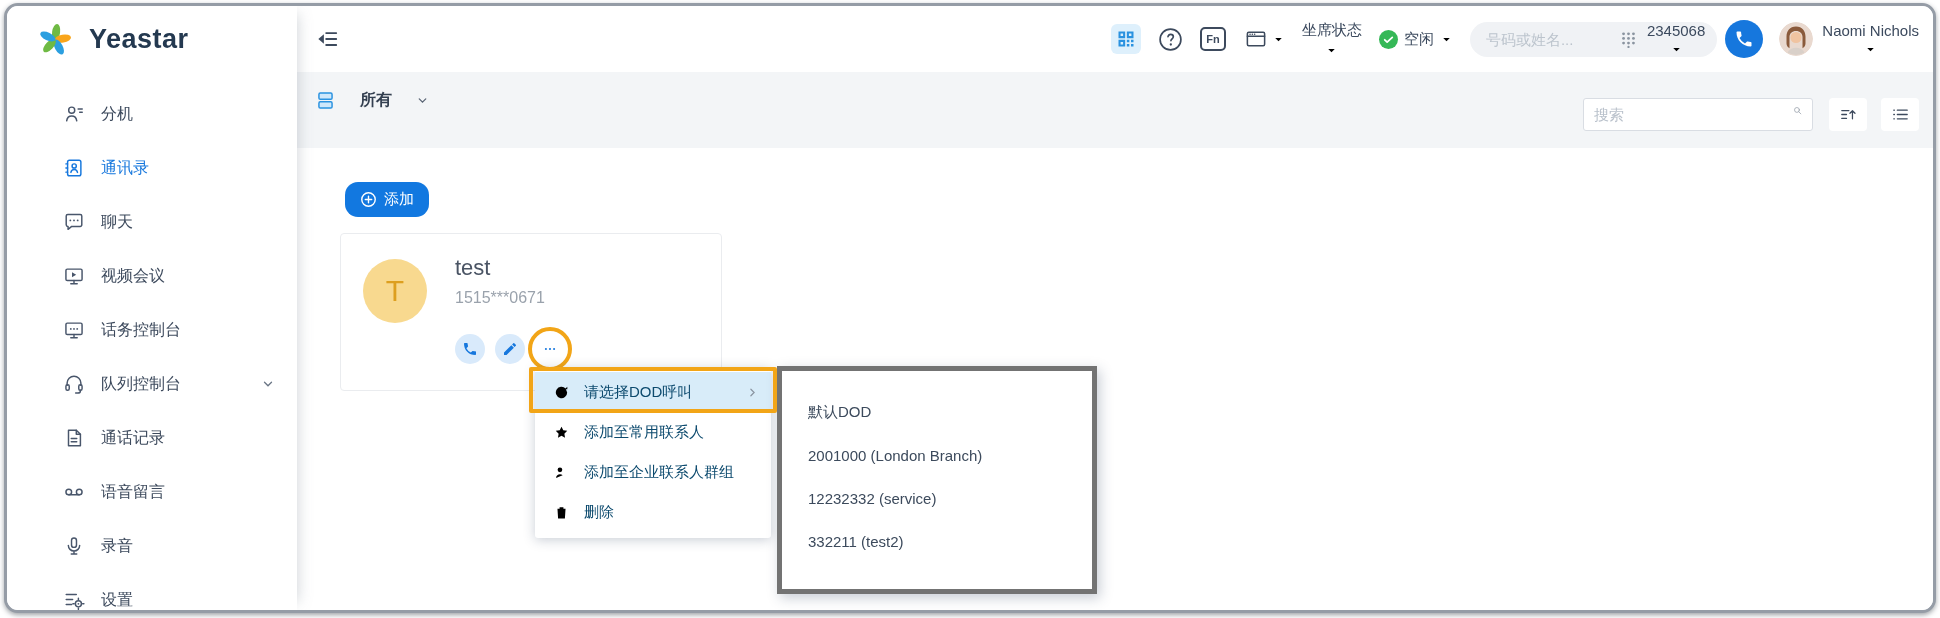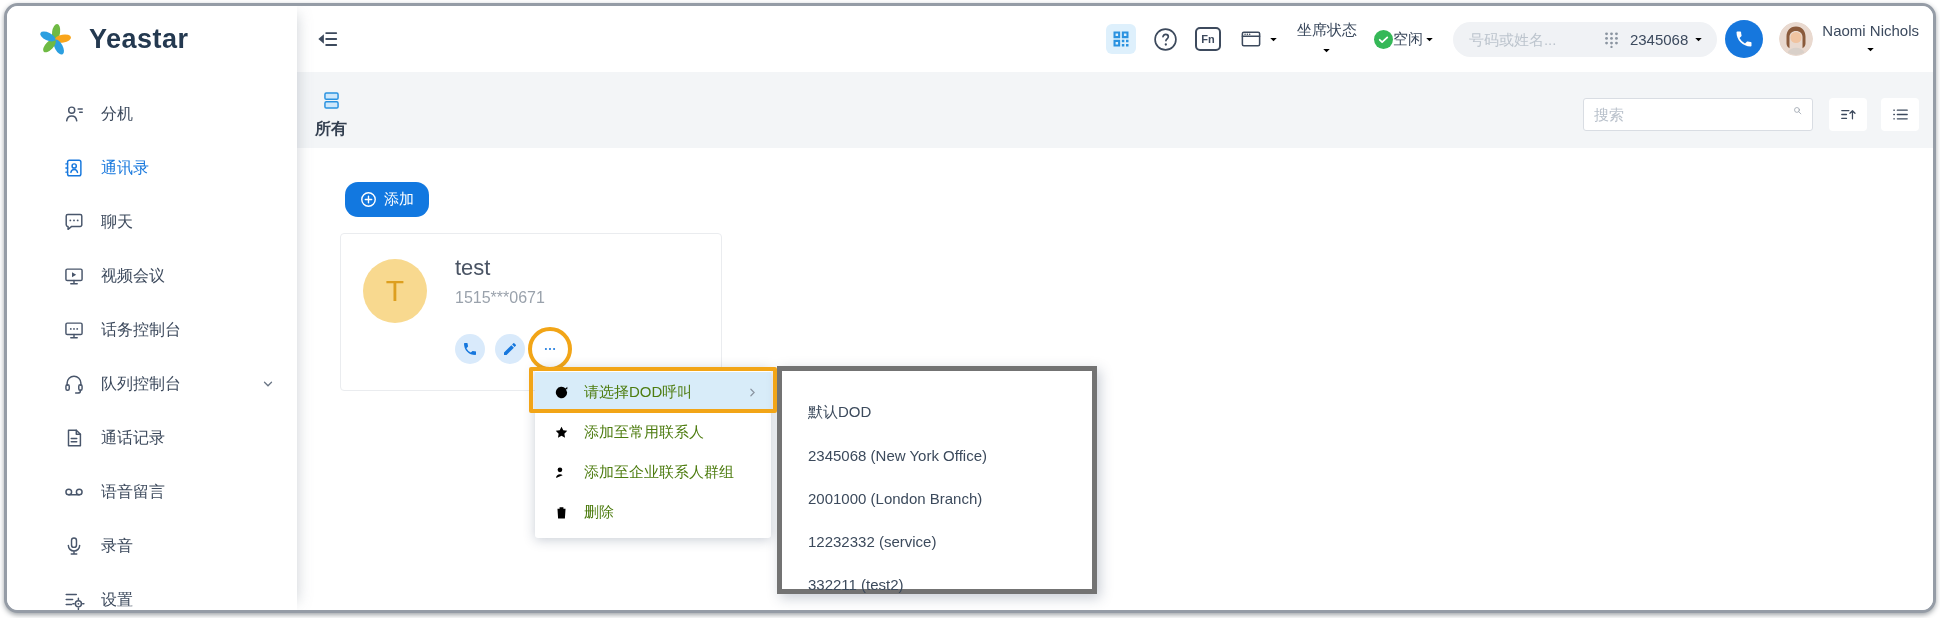--- a/index.html
+++ b/index.html
@@ -33,33 +33,33 @@
   .topbar-right { position:absolute; right:14px; top:0; height:66px; display:flex; align-items:center; }
   .tb-gap { margin-left:17px; }
   .icon { color:#3d4a5d; }
   .qr-btn { width:30px; height:30px; background:#def0fc; border-radius:6px; padding:5px; color:#2a92e0; cursor:pointer; }
   .round-icon { width:25px; height:25px; cursor:pointer; }
   .fn-btn { width:26px; height:24px; border:2px solid #3d4a5d; border-radius:5px; font-size:11px; font-weight:bold;
             color:#3d4a5d; display:flex; align-items:center; justify-content:center; cursor:pointer; }
   .win-group { display:flex; align-items:center; gap:3px; cursor:pointer; }
   .chev { width:13px; height:13px; color:#5a6575; }
   .tb-text { font-size:15px; color:#3c4a5e; cursor:pointer; display:flex; align-items:center; gap:4px;flex-direction:column; }
-  .presence { display:flex; align-items:center; cursor:pointer;text-align:center; }
+  .presence { display:flex; align-items:center; gap:6px; cursor:pointer;text-align:center; }
   .presence-dot { width:19px; height:19px; border-radius:50%; background:#35b857; padding:3px; }
   .dial-pill { display:flex; align-items:center; height:35px; background:#f0f2f5; border-radius:18px; padding:0 12px 0 16px; }
   .dial-input { border:none; outline:none; background:transparent; width:132px; font-size:15px; color:#3c4a5e; }
   .dial-input::placeholder { color:#bcc4cd; }
   .dialpad-icon { width:17px; height:17px; color:#8a94a0; margin:0 10px 0 2px; cursor:pointer; }
-  .outbound { display:flex; align-items:center; gap:4px; font-size:15px; color:#3c4a5e; cursor:pointer; }
+  .outbound { display:flex; align-items:center; gap:4px; font-size:15px; color:#3c4a5e; cursor:pointer;flex-direction:column; }
   .call-btn { width:38px; height:38px; border-radius:50%; background:#1677dd; margin-left:8px; padding:9px; color:#fff; cursor:pointer; }
   .avatar { width:34px; height:34px; border-radius:50%; overflow:hidden; margin-left:16px; cursor:pointer; }
   .user-name { margin-left:9px; }
 
   
-  .filter-group { position:absolute; left:308px; top:84px; display:flex; align-items:center; gap:8px; z-index:1; cursor:pointer;flex-direction:column; }
+  .filter-group { position:absolute; left:308px; top:84px; display:flex; align-items:center; gap:24px; z-index:1; cursor:pointer; }
   .filter-icon { width:21px; height:21px; }
   .filter-label { font-size:16px; font-weight:bold; color:#333f50; }
   .search-box { position:absolute; right:120px; top:92px; width:230px; height:33px; background:#fff;
                 border:1px solid #d9dde3; border-radius:3px; display:flex; align-items:center; padding:0 10px; z-index:1; }
   .search-input { flex:1; border:none; outline:none; font-size:15px; color:#3c4a5e; background:transparent; }
   .search-input::placeholder { color:#b9c1cb; }
   .search-icon { width:17px; height:17px; color:#8a94a0; }
   .tool-btn { position:absolute; top:92px; width:38px; height:33px; background:#fff; border-radius:4px;
               display:flex; align-items:center; justify-content:center; cursor:pointer; z-index:1; }
   .tool-btn .icon { width:19px; height:19px; }
@@ -81,21 +81,21 @@
   .c-number { position:absolute; left:114px; top:55px; font-size:16px; color:#9aa2ac; }
   .c-actions { position:absolute; left:114px; top:100px; display:flex; gap:10px; }
   .act-btn { width:30px; height:30px; border-radius:50%; background:#d9eafb; color:#1677dd; padding:7px; cursor:pointer; }
   .act-btn.more { background:#fff; padding:8px; }
   .more-ring { position:absolute; left:-7px; top:-7px; width:44px; height:44px; border:4px solid #f2a517;
                border-radius:50%; pointer-events:none; z-index:9; }
 
   
   .ctx-menu { position:absolute; left:528px; top:361px; width:236px; background:#fff; border-radius:3px;
               box-shadow:0 2px 12px rgba(40,60,90,.25); padding:5px 0 6px; z-index:6; }
-  .ctx-item { height:40px; display:flex; align-items:center; padding:0 12px 0 18px; cursor:pointer; color:#4d7c0f; position:relative; }
+  .ctx-item { height:40px; display:flex; align-items:center; padding:0 12px 0 18px; cursor:pointer; color:#0c4a6e; position:relative; }
   .ctx-item.highlighted { background:#d8ecf9; }
   .ctx-item .ctx-icon { width:17px; height:17px; margin-right:14px; color:#49566b; }
   .ctx-item .ctx-label { font-size:15px; }
   .ctx-item .sub-arrow { display:none; position:absolute; right:12px; width:13px; height:13px; color:#8a94a0; }
   .ctx-item.has-submenu .sub-arrow { display:block; }
   .row1-annotation { position:absolute; left:522px; top:361px; width:248px; height:46px; border:4px solid #f2a517;
                      border-radius:2px; pointer-events:none; z-index:8; }
 
   
   .dod-menu { position:absolute; left:770px; top:360px; width:320px; height:228px; background:#fff;
@@ -496,23 +496,20 @@
       </div>
     </div>
   <div class="row1-annotation"></div>
 
   <div class="dod-menu">
 
       <div class="dod-item">
         <span>默认DOD</span>
       </div>
 
-      <div class="dod-item">
-        <span>2345068 (New York Office)</span>
-      </div>
 
       <div class="dod-item">
         <span>2001000 (London Branch)</span>
       </div>
 
       <div class="dod-item">
         <span>12232332 (service)</span>
       </div>
 
       <div class="dod-item">

